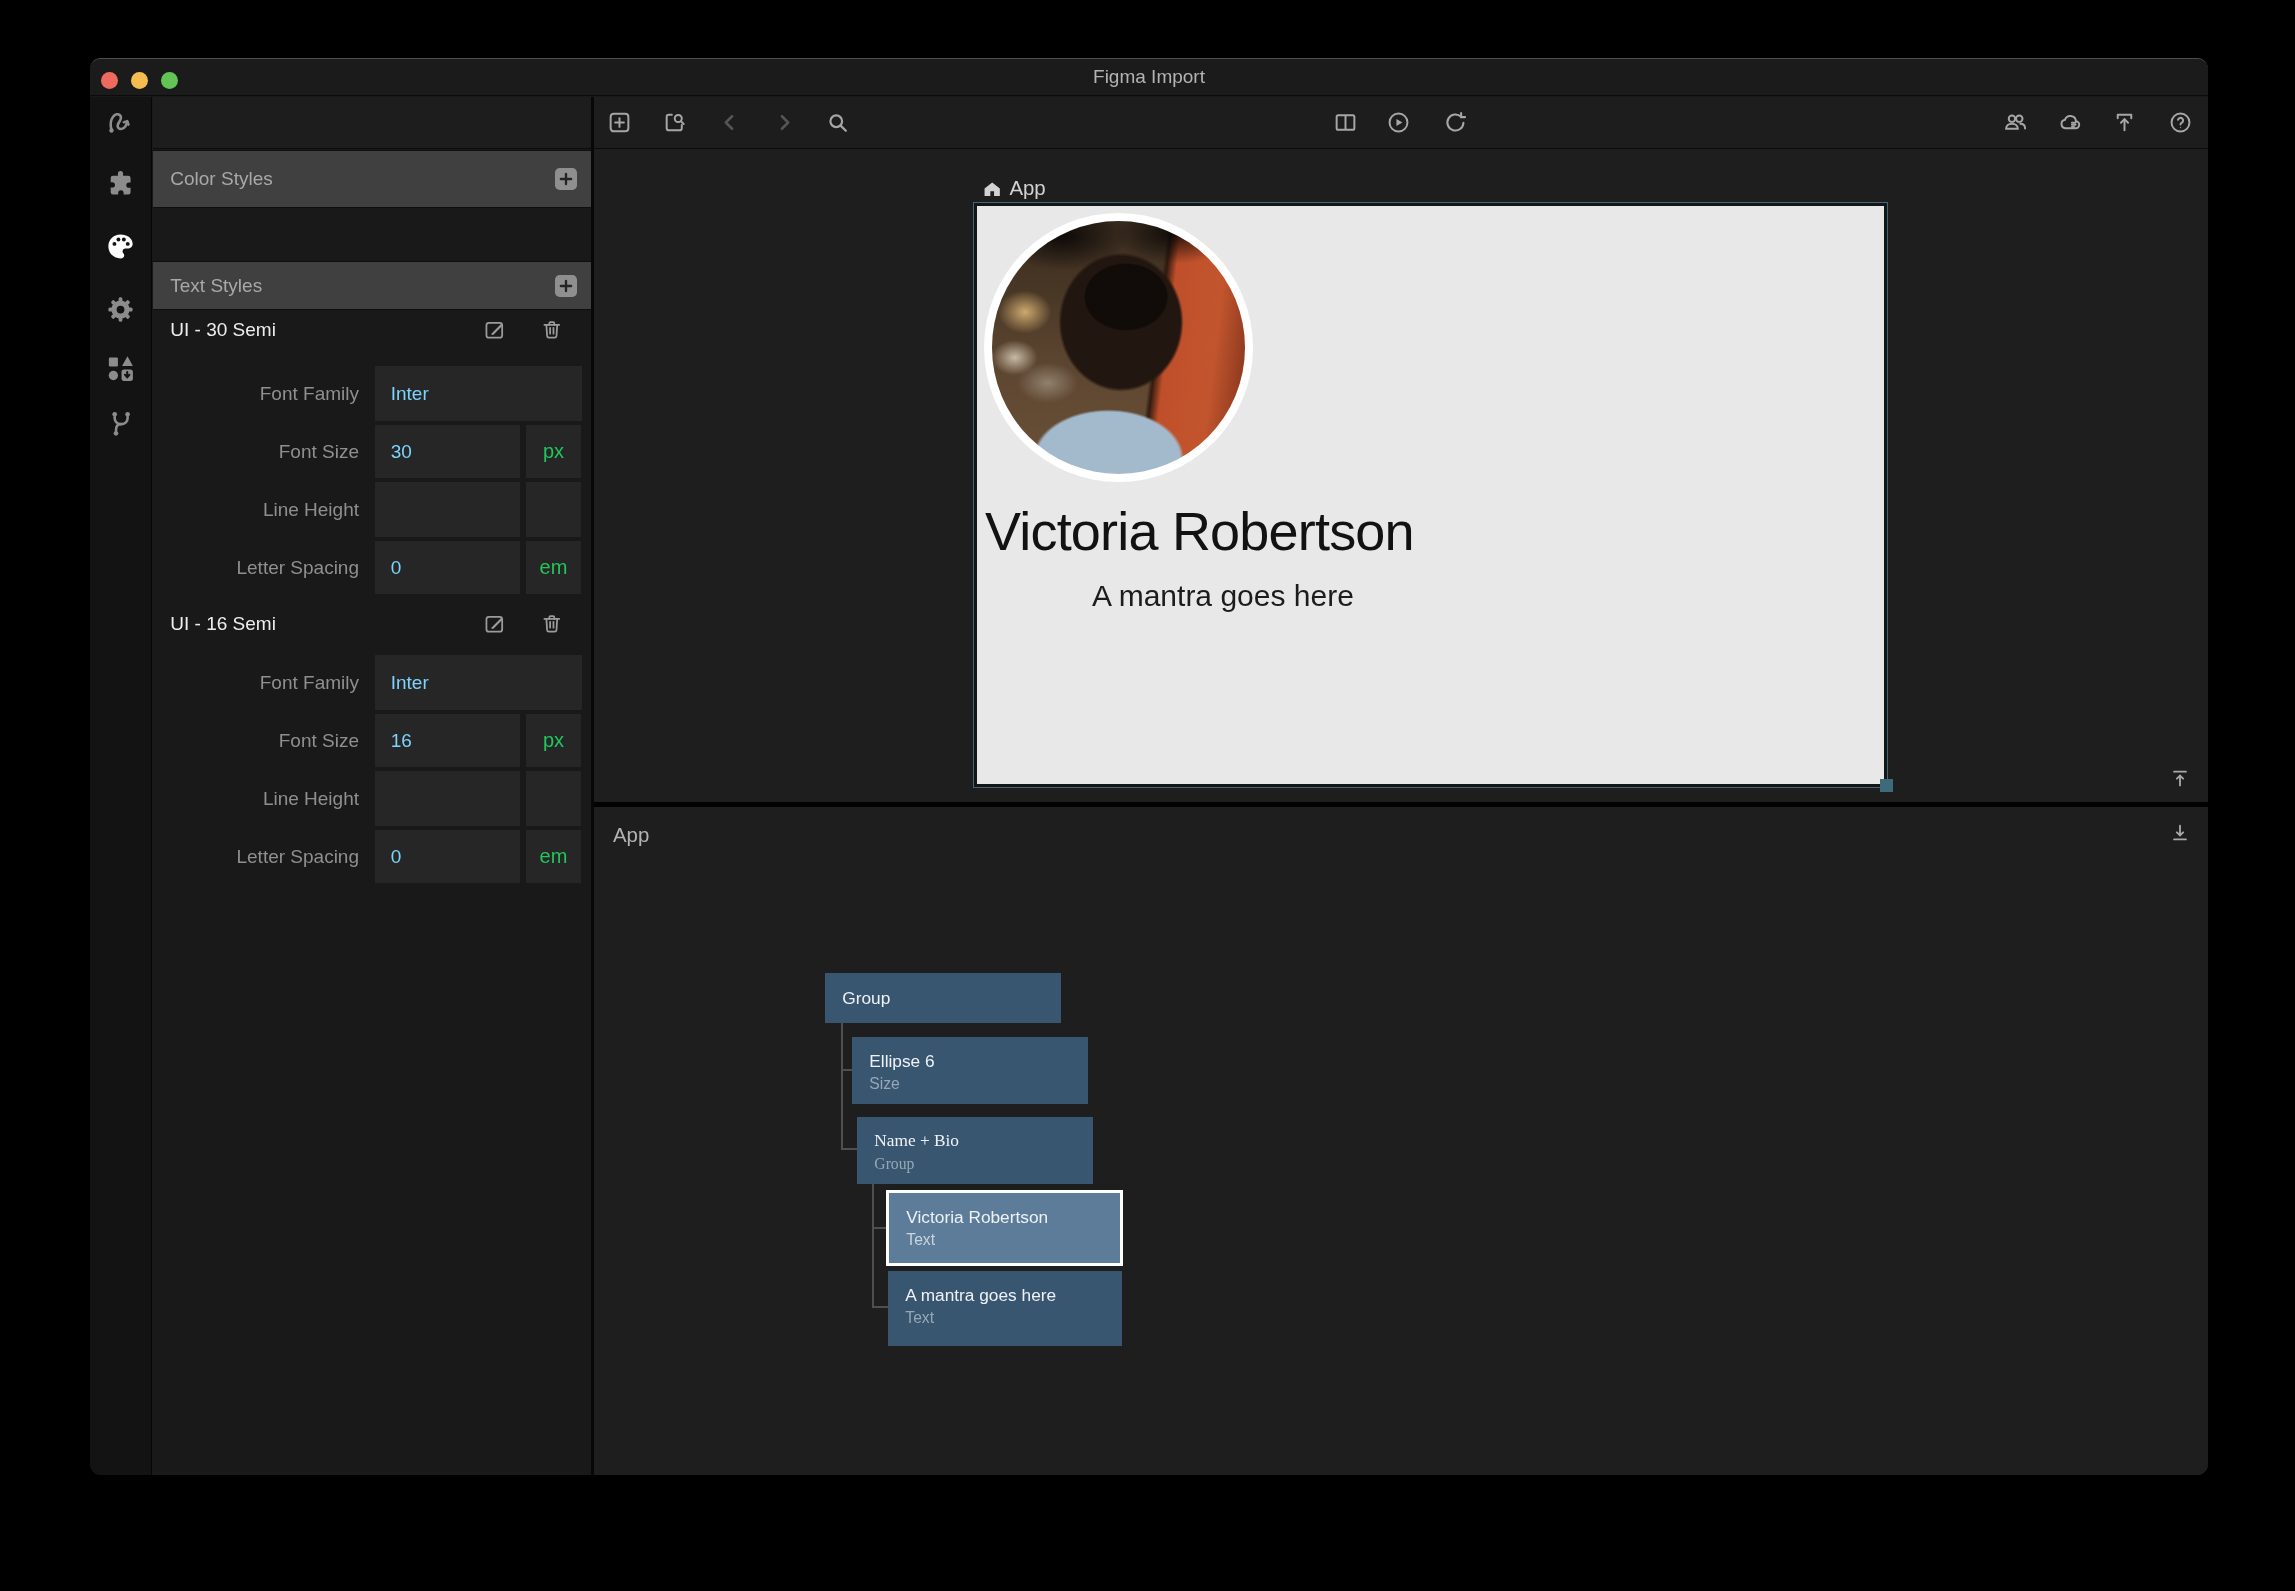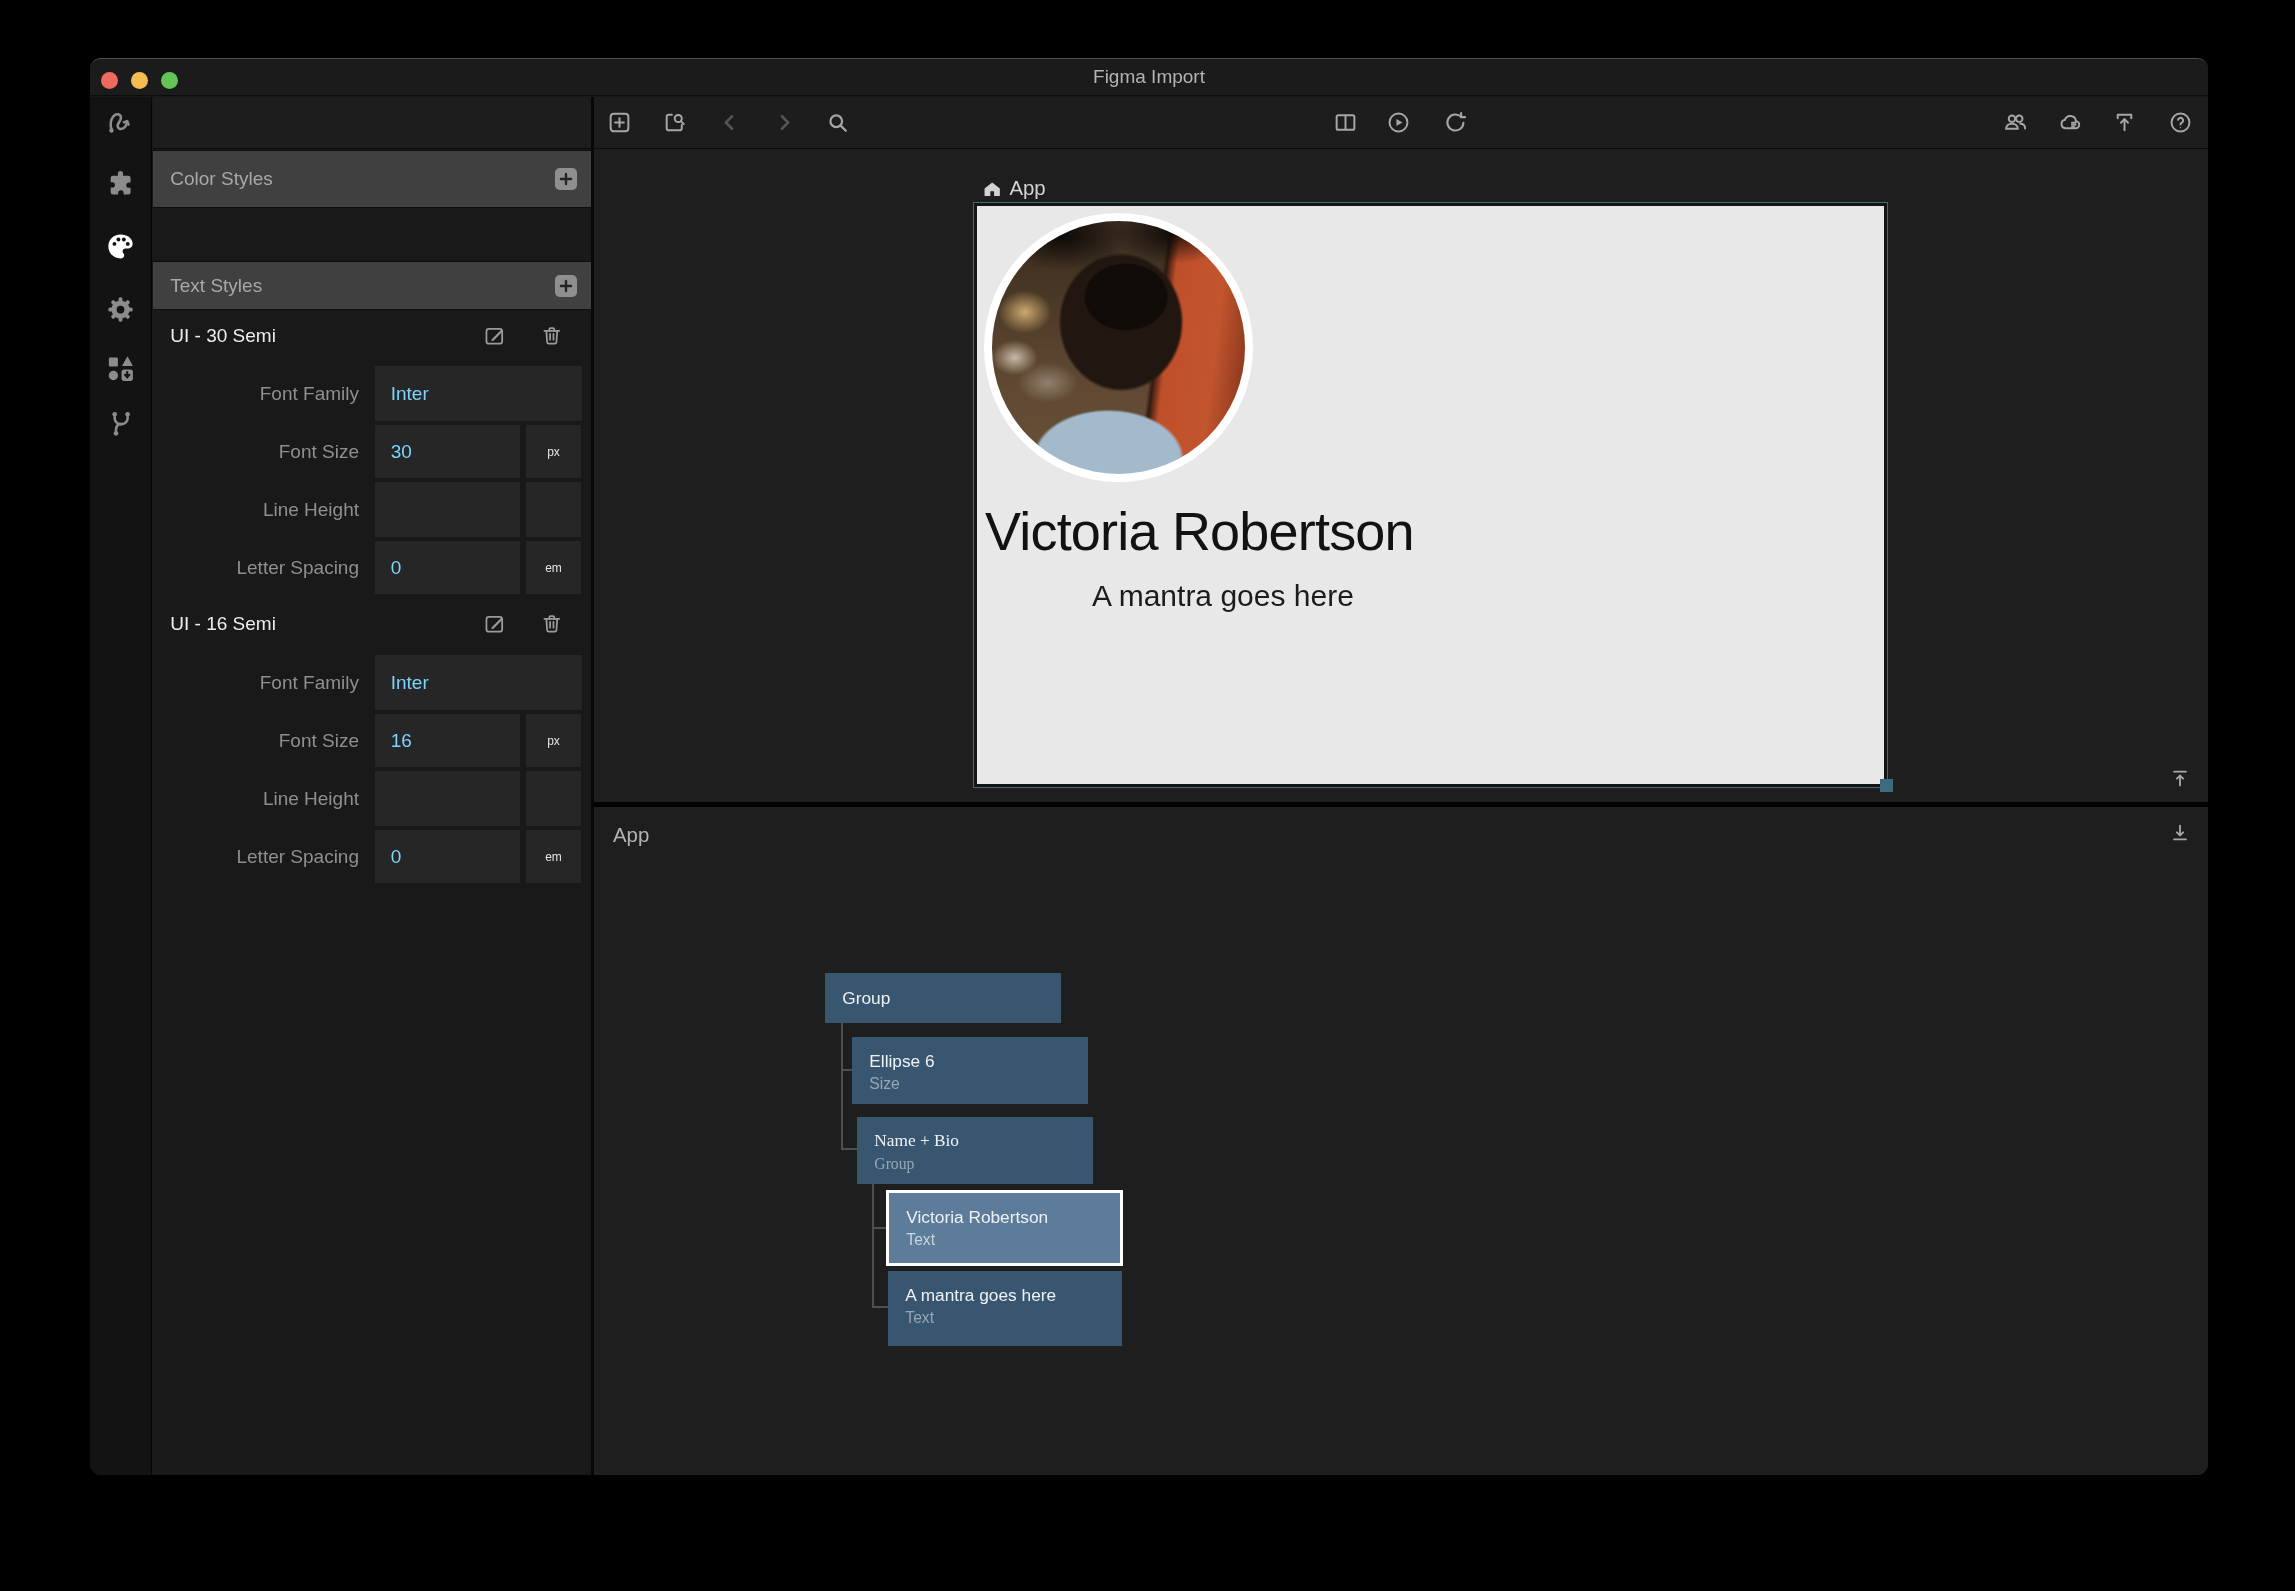--- a/index.html
+++ b/index.html
@@ -42,21 +42,21 @@
   .mini-btn.edit{left:330px;}
   .mini-btn.trash{left:387px;}
 
   .frow{position:absolute;left:0;width:100%;}
   .frow .flabel{position:absolute;left:0;top:0;bottom:0;width:206px;display:flex;align-items:center;justify-content:flex-end;
                 color:#8f8f8f;font-size:19px;}
   .frow .fbox{position:absolute;left:222px;top:0;bottom:0;width:145px;background:#262626;display:flex;align-items:center;}
   .frow .fbox.full{width:207px;}
   .frow .fbox .fval{margin-left:15.7px;color:#7dd3fc;font-size:19px;}
   .frow .funit{position:absolute;left:373px;top:0;bottom:0;width:55px;background:#262626;display:flex;align-items:center;justify-content:center;
-               color:#e5e5e5;font-size:12px;}
+               color:#22c55e;font-size:20px;}
 
   
   .canvascol{position:absolute;left:504px;top:0;right:0;bottom:0;background:#1e1e1e;}
   .canvas-toolbar{position:absolute;left:0;top:0;width:100%;height:51px;background:#1d1d1d;border-bottom:1.6px solid #0b0b0b;}
   .tb-icon{position:absolute;top:13.4px;width:25px;height:25px;color:#a6a6a6;}
   .tb-icon svg{width:25px;height:25px;display:block;}
   .tb-icon.dim{color:#555555;}
 
   .canvas-view{position:absolute;left:0;top:53px;width:100%;height:652px;background:#1e1e1e;}
   .breadcrumb{position:absolute;left:388px;top:27px;height:23.6px;display:flex;align-items:center;color:#d2d2d2;}
@@ -193,21 +193,21 @@
         <div class="section-head" style="top:164px;height:49px;">
           <div class="sh-title">Text Styles</div>
           <div class="plus-btn">
             <svg viewBox="0 0 28 28" fill="none" stroke="#242424" stroke-width="3" stroke-linecap="round">
               <path d="M14 7.5 V20.5"></path>
                 <path d="M7.5 14 H20.5"></path>
             </svg>
           </div>
         </div>
 
-        <div class="style-head" style="top:214px;height:50px;">
+        <div class="style-head" style="top:208px;height:50px;">
           <div class="st-name">UI - 30 Semi</div>
           <div class="mini-btn edit">
             <svg viewBox="0 0 24 24" fill="none" stroke="currentColor" stroke-width="1.8" stroke-linecap="round">
               <rect x="3.5" y="5" width="16" height="15" rx="2.5"></rect>
               <path d="M9 15.5 L18.6 5.9 l1.6 1.6 L10.6 17.1 L8.6 17.4 Z" fill="currentColor" stroke="none"></path>
             </svg>
           </div>
           <div class="mini-btn trash">
             <svg viewBox="0 0 24 24" fill="none" stroke="currentColor" stroke-width="1.8" stroke-linecap="round">
               <path d="M4.5 7 H19.5"></path>

